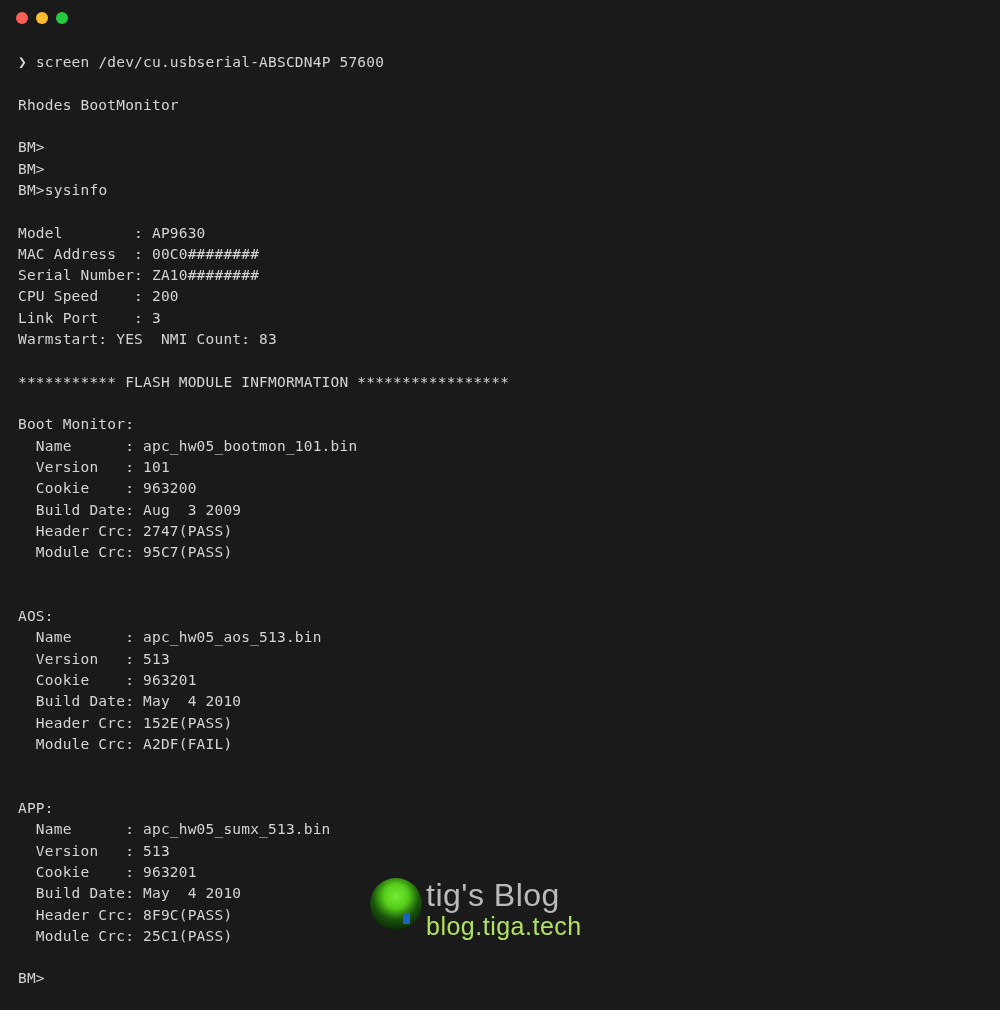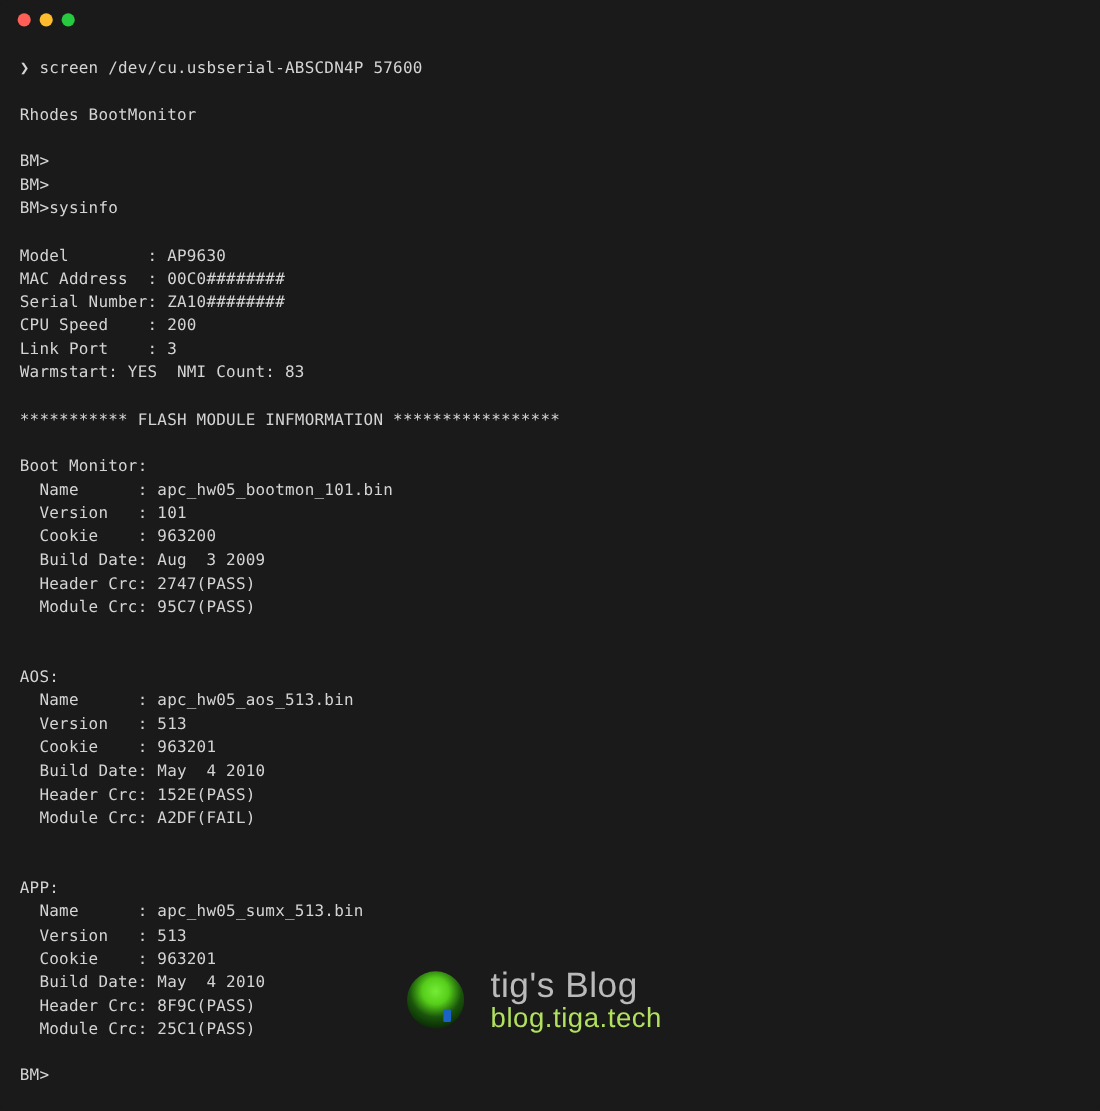--- a/index.html
+++ b/index.html
@@ -42,22 +42,22 @@
       letter-spacing: 0.2px;
     }
     .prompt-symbol {
       font-weight: bold;
     }
     .watermark {
       position: absolute;
       left: 370px;
       top: 878px;
       display: flex;
-      align-items: center;
-      gap: 24px;
+      align-items: flex-start;
+      gap: 4px;
       opacity: 0.92;
       pointer-events: none;
     }
     .watermark-logo {
       width: 52px;
       height: 52px;
       border-radius: 50%;
       background: radial-gradient(circle at 50% 35%, #7dff3a 0%, #5bdd1a 28%, #1a5a0a 55%, #0a2a05 80%);
       position: relative;
       overflow: hidden;

